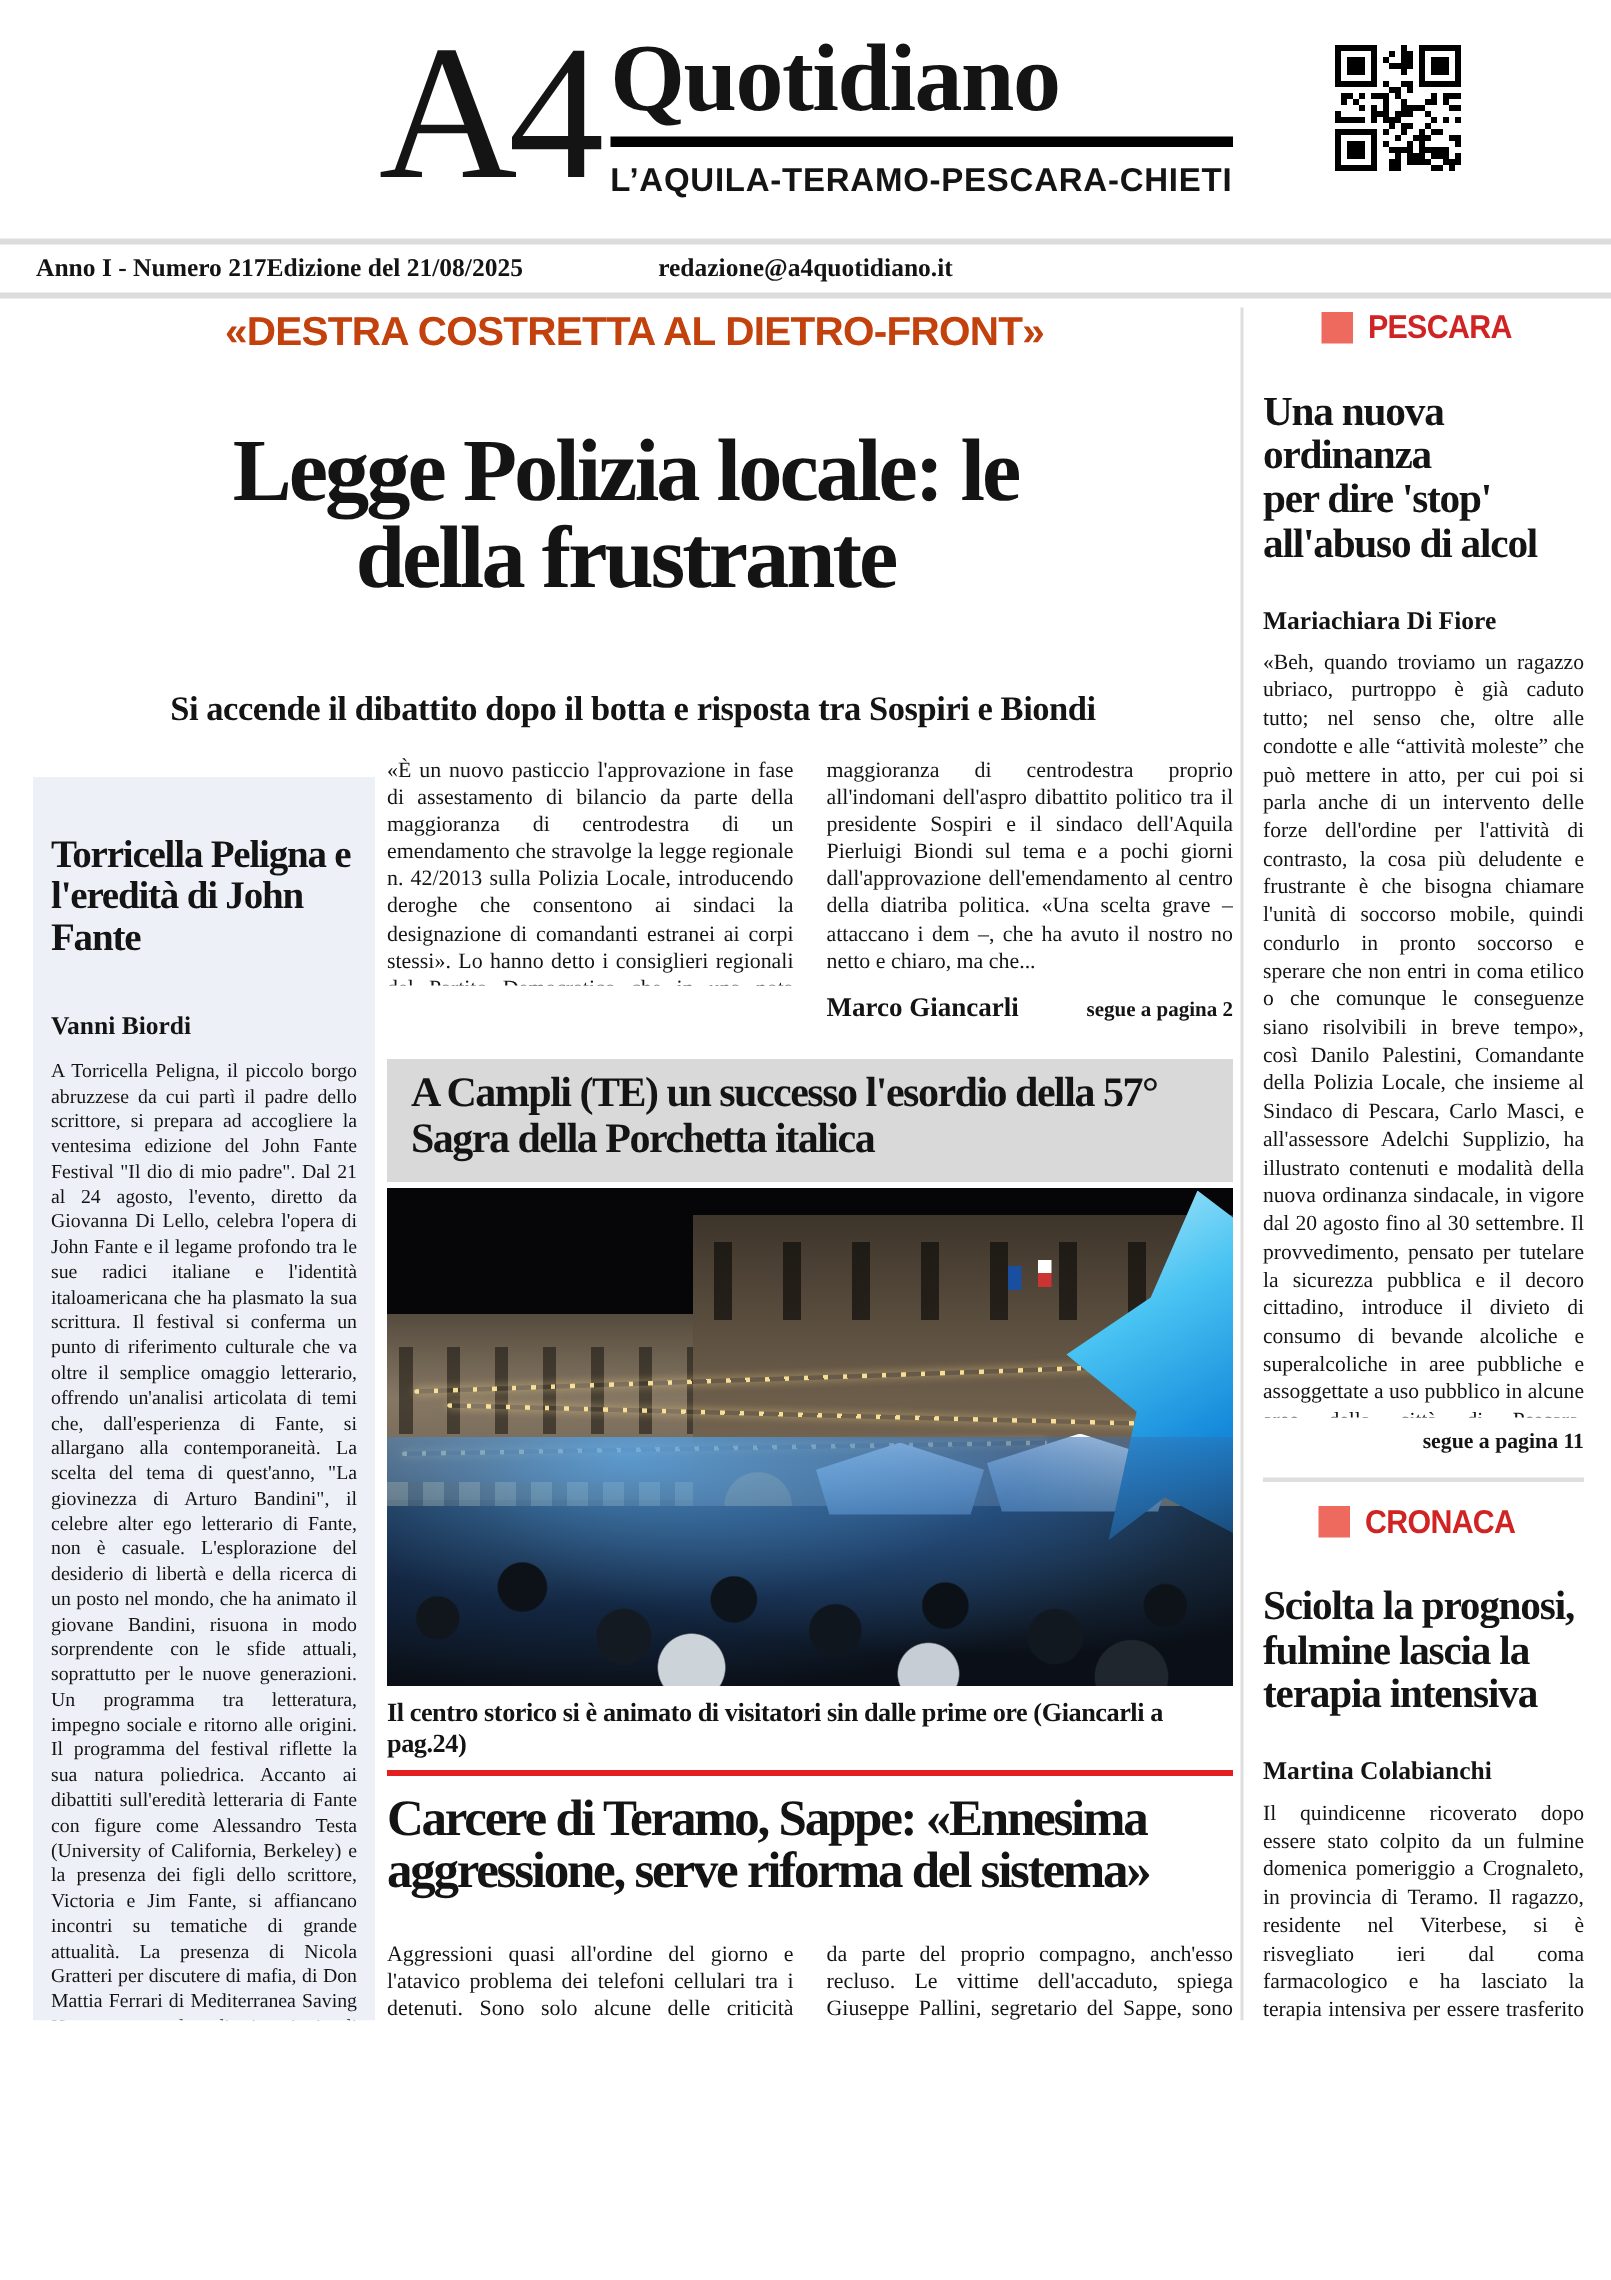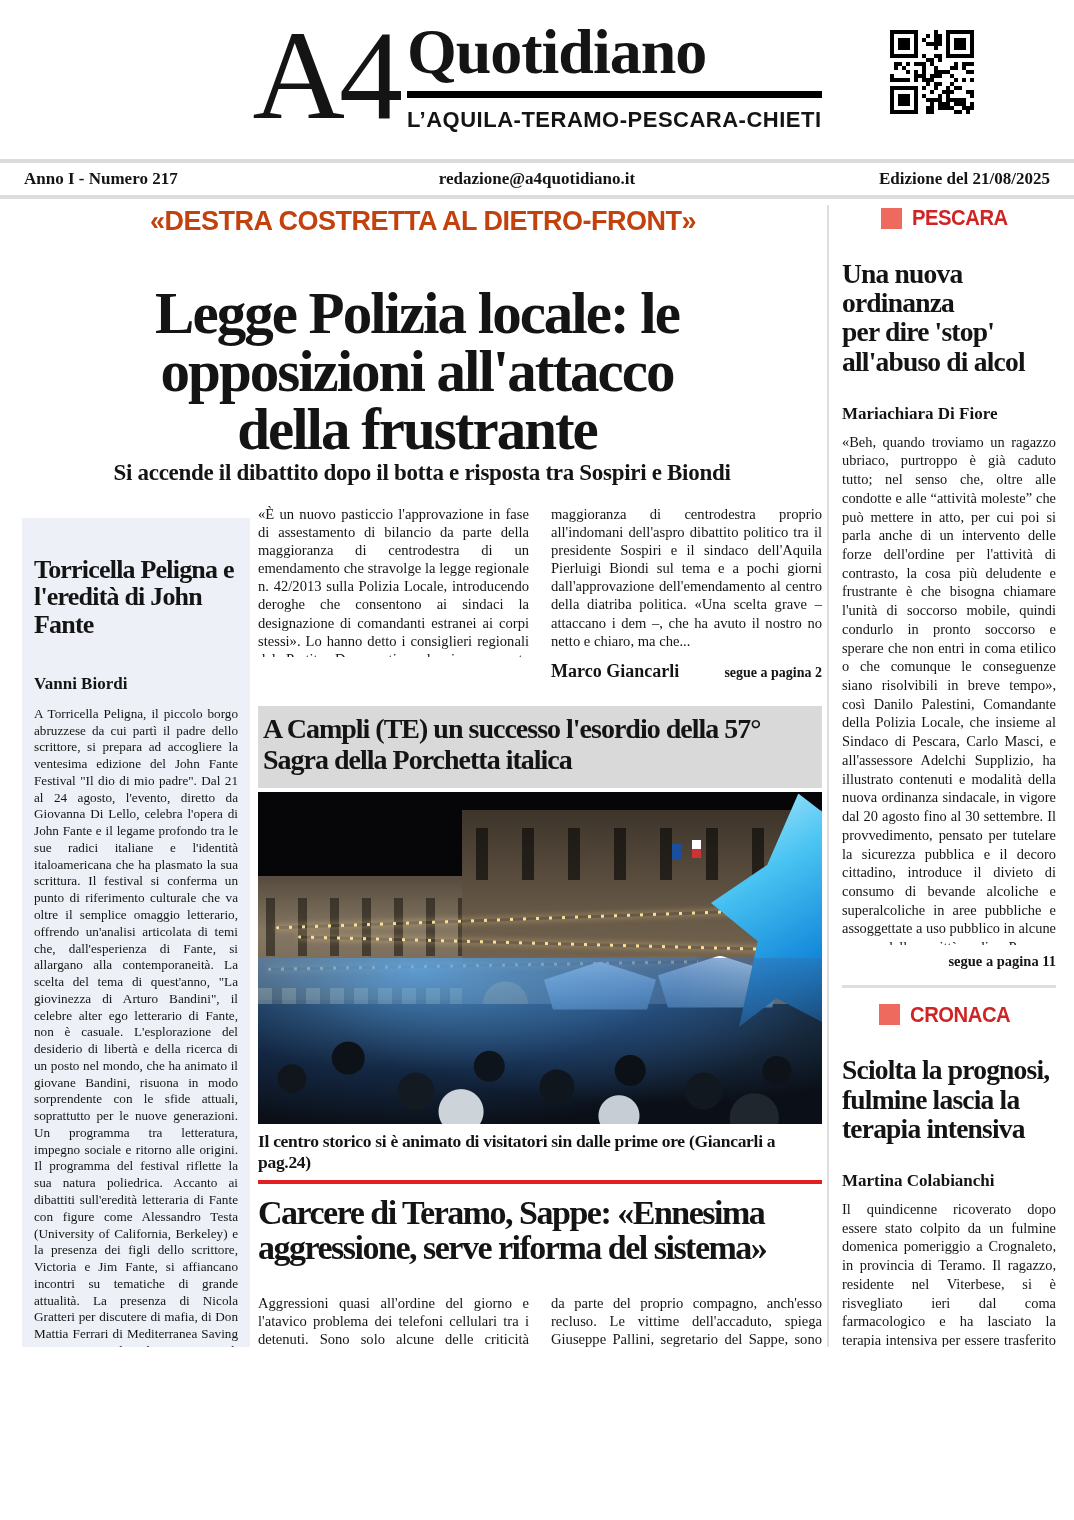--- a/index.html
+++ b/index.html
@@ -13,21 +13,21 @@
   .logo-right{margin-top:10px;display:flex;flex-direction:column;}
   .logo-name{font-size:64px;font-weight:700;line-height:1;letter-spacing:-1px;}
   .logo-rule{height:7px;background:#000;margin:7px 0 9px;}
   .logo-subtitle{font-family:"Liberation Sans",sans-serif;font-size:22px;font-weight:700;
                  letter-spacing:.5px;}
   .qr{position:absolute;top:16px;right:96px;width:92px;height:92px;background:#fff;}
   .qr svg{display:block;}
 
   
   .infobar{position:absolute;top:159px;left:0;right:0;border-top:4px solid #dcdcdc;
-           border-bottom:4px solid #dcdcdc;display:flex;justify-content:space-between;
+           border-bottom:4px solid #dcdcdc;display:flex;
            align-items:center;padding:6px 24px;font-size:17px;font-weight:700;}
   .infobar .mid{position:absolute;left:0;right:0;text-align:center;pointer-events:none;}
 
   
   .kicker{position:absolute;top:206px;left:24px;width:798px;text-align:center;
           font-family:"Liberation Sans",sans-serif;font-weight:700;font-size:27px;
           color:#c2410c;letter-spacing:-.5px;}
   .headline{position:absolute;top:244px;left:12px;width:810px;text-align:center;
             font-size:59px;font-weight:700;line-height:.99;letter-spacing:-2px;}
   .subhead{position:absolute;top:460px;left:22px;width:800px;text-align:center;
@@ -44,21 +44,21 @@
   .segue{font-size:15px;font-weight:700;text-align:right;margin-top:8px;}
 
   
   .center{position:absolute;top:505px;left:258px;width:564px;}
   .cols{display:flex;gap:22px;}
   .col{width:271px;}
   .col-text{font-size:14.6px;line-height:1.24;text-align:justify;height:152px;overflow:hidden;}
   .meta-row{display:flex;justify-content:space-between;align-items:baseline;margin-top:4px;gap:36px;}
   .meta-author{font-size:18px;font-weight:700;}
   .meta-segue{font-size:14px;font-weight:700;}
-  .campli-box{margin-top:24px;background:#d9d9d9;padding:8px 5px 12px;
+  .campli-box{margin-top:24px;background:#d9d9d9;padding:8px 16px 12px;
               font-size:28px;font-weight:700;line-height:1.1;letter-spacing:-1px;}
   .caption{margin-top:7px;font-size:17.5px;font-weight:700;padding-bottom:7px;
            border-bottom:4px solid #e31f1f;letter-spacing:-.3px;}
   .carcere-headline{margin-top:11px;font-size:34px;font-weight:700;line-height:1.04;
                     letter-spacing:-1.5px;}
   .carcere-cols{margin-top:13px;}
   .carcere-cols .col-text{height:212px;}
 
   
   .photo{position:relative;margin-top:4px;width:564px;height:332px;background:#060608;overflow:hidden;}
@@ -276,21 +276,20 @@
 
   <div class="infobar">
     <span>Anno I - Numero 217</span>
     <span class="mid">redazione@a4quotidiano.it</span>
     <span>Edizione del 21/08/2025</span>
   </div>
 
   <div class="kicker">«DESTRA COSTRETTA AL DIETRO-FRONT»</div>
   <h1 class="headline">
     <span style="display:block">Legge Polizia locale: le</span>
-    <span style="display:block">opposizioni all'attacco</span>
     <span style="display:block">della frustrante</span>
   </h1>
   <div class="subhead">Si accende il dibattito dopo il botta e risposta tra Sospiri e Biondi</div>
 
   <aside class="left-box">
     <h2 class="left-title">
       <span style="display:block">Torricella Peligna e</span>
       <span style="display:block">l'eredità di John</span>
       <span style="display:block">Fante</span>
     </h2>

